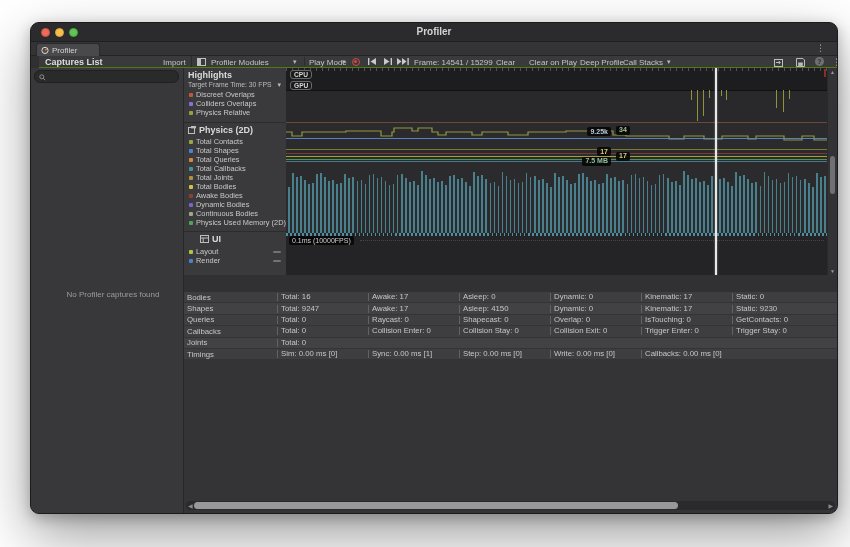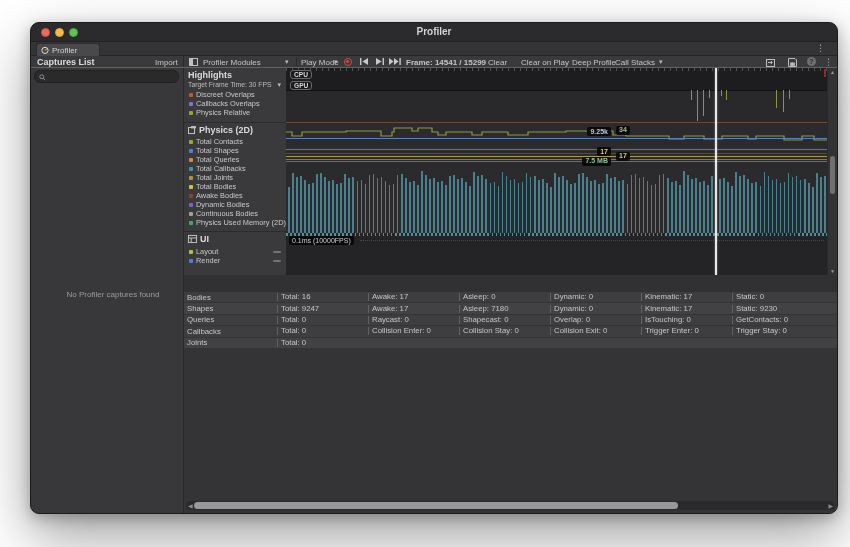--- a/index.html
+++ b/index.html
@@ -12,21 +12,21 @@
   #titlebar{position:absolute;left:0;top:0;right:0;height:18px;background:#2b2b2d;border-bottom:1px solid #202022;}
   .light{position:absolute;top:4.5px;width:9px;height:9px;border-radius:50%;}
   #window-title{position:absolute;left:0;right:0;top:3px;text-align:center;font-size:10px;font-weight:bold;color:#d2d2d2;}
   
   #tabbar{position:absolute;left:0;top:19px;right:0;height:13px;background:#343436;border-bottom:1px solid #242426;}
   #tab{position:absolute;left:5px;top:1px;height:12px;width:54px;background:#49494b;border-radius:3px 3px 0 0;
     border:1px solid #2a2a2c;border-bottom:none;display:flex;align-items:center;gap:3px;padding:0 4px;}
   #tab .lbl{font-size:8px;color:#d2d2d2;}
   #tabbar .kebab{position:absolute;right:12px;top:1px;color:#b5b5b5;font-size:9px;}
   
-  #toolbar{position:absolute;left:0;top:33px;right:0;height:11px;background:#3a3a3c;border-bottom:4px solid #4d7c0f;
+  #toolbar{position:absolute;left:8px;top:33px;right:0;height:11px;background:#3a3a3c;border-bottom:4px solid #4d7c0f;
     font-size:8px;color:#c4c4c4;}
   #toolbar .t{position:absolute;top:1.5px;white-space:nowrap;}
   #tb-left{position:absolute;left:0;top:0;bottom:0;width:152px;border-right:1px solid #2a2a2c;background:#3a3a3c;}
   .caret{color:#b8b8b8;font-size:7px;}
   .vsep{position:absolute;top:1px;bottom:1px;width:1px;background:#2c2c2e;}
   
   #region{position:absolute;left:153px;top:45px;right:0;bottom:0;background:#313133;}
   
   #captures{position:absolute;left:0;top:45px;width:152px;bottom:0;background:#38383a;border-right:1px solid #28282a;}
   #search{position:absolute;left:3px;right:4px;top:2px;height:11px;background:#2a2a2a;border:1px solid #202020;
@@ -132,21 +132,21 @@
     </svg>
     <svg class="abs" style="left:344px;top:2px;" width="9" height="7" viewBox="0 0 9 7">
       <path d="M1,0 L1,7 L6.5,3.5 Z" fill="#c9c9c9"></path>
         <rect x="7.6" y="0" width="1.4" height="7" fill="#c9c9c9"></rect>
     </svg>
     <svg class="abs" style="left:358px;top:2px;" width="12" height="7" viewBox="0 0 12 7">
       <path d="M0,0 L0,7 L4.5,3.5 Z" fill="#c9c9c9"></path>
         <path d="M5,0 L5,7 L9.5,3.5 Z" fill="#c9c9c9"></path>
         <rect x="10.4" y="0" width="1.4" height="7" fill="#c9c9c9"></rect>
     </svg>
-    <span class="t" style="left:375px;font-weight:bold;">Frame: 14541 / 15299</span>
+    <span class="t" style="left:375px;">Frame: 14541 / 15299</span>
     <span class="t" style="left:457px;">Clear</span>
     <span class="t" style="left:490px;">Clear on Play</span>
     <span class="t" style="left:541px;">Deep Profile</span>
     <span class="t" style="left:584px;">Call Stacks</span>
     <span class="t caret" style="left:628px;">▾</span>
     <svg class="abs" style="left:735px;top:1.5px;" width="9" height="9" viewBox="0 0 9 9">
       <rect x="0.5" y="1.5" width="8" height="7" fill="none" stroke="#bdbdbd"></rect>
       <path d="M2,4.5 L6,4.5 M4.8,3 L6.3,4.5 L4.8,6" stroke="#bdbdbd" fill="none"></path>
     </svg>
     <svg class="abs" style="left:757px;top:1.5px;" width="9" height="9" viewBox="0 0 9 9">
@@ -178,21 +178,21 @@
         <span>Target Frame Time: 30 FPS</span>
         <span class="caret" style="position:absolute;right:5px;top:0;">▾</span>
       </div>
       <div id="legend-highlights" style="margin-top:2px;">
           <div class="legend-row">
             <span class="swatch" style="background: rgb(194, 86, 61);"></span>
             <span class="legend-label">Discreet Overlaps</span>
           </div>
           <div class="legend-row">
             <span class="swatch" style="background: rgb(138, 111, 216);"></span>
-            <span class="legend-label">Callbacks Overlaps</span>
+            <span class="legend-label">Colliders Overlaps</span>
           </div>
           <div class="legend-row">
             <span class="swatch" style="background: rgb(154, 159, 60);"></span>
             <span class="legend-label">Physics Relative</span>
           </div>
         </div>
       <div class="sect-line" style="top:54px;"></div>
       <div class="mod-header" style="position:absolute;left:0;top:57px;">
         <svg width="8" height="8" viewBox="0 0 8 8">
           <rect x="0.5" y="1.5" width="6" height="6" fill="none" stroke="#bdbdbd"></rect>
@@ -236,21 +236,21 @@
           <div class="legend-row">
             <span class="swatch" style="background: rgb(159, 165, 143);"></span>
             <span class="legend-label">Continuous Bodies</span>
           </div>
           <div class="legend-row">
             <span class="swatch" style="background: rgb(77, 164, 87);"></span>
             <span class="legend-label">Physics Used Memory (2D)</span>
           </div>
         </div>
       <div class="sect-line" style="top:163px;"></div>
-      <div class="mod-header" style="position:absolute;left:0;top:166px;">
+      <div class="mod-header" style="position:absolute;left:12px;top:166px;">
         <svg width="9" height="8" viewBox="0 0 9 8">
           <rect x="0.5" y="0.5" width="8" height="7" fill="none" stroke="#bdbdbd"></rect>
           <line x1="1" y1="3" x2="8" y2="3" stroke="#bdbdbd"></line>
           <line x1="3.2" y1="3" x2="3.2" y2="7" stroke="#bdbdbd"></line>
         </svg>
         <span>UI</span>
       </div>
       <div id="legend-ui" style="position:absolute;left:0;top:179px;right:0;">
           <div class="legend-row">
             <span class="swatch" style="background: rgb(179, 194, 69);"></span>
@@ -467,21 +467,21 @@
             <div class="tcell">Awake: 17</div>
             <div class="tcell">Asleep: 0</div>
             <div class="tcell">Dynamic: 0</div>
             <div class="tcell">Kinematic: 17</div>
             <div class="tcell">Static: 0</div>
           </div>
           <div class="trow">
             <div class="tlabel">Shapes</div>
             <div class="tcell">Total: 9247</div>
             <div class="tcell">Awake: 17</div>
-            <div class="tcell">Asleep: 7180</div>
+            <div class="tcell">Asleep: 4150</div>
             <div class="tcell">Dynamic: 0</div>
             <div class="tcell">Kinematic: 17</div>
             <div class="tcell">Static: 9230</div>
           </div>
           <div class="trow alt">
             <div class="tlabel">Queries</div>
             <div class="tcell">Total: 0</div>
             <div class="tcell">Raycast: 0</div>
             <div class="tcell">Shapecast: 0</div>
             <div class="tcell">Overlap: 0</div>
@@ -494,20 +494,28 @@
             <div class="tcell">Collision Enter: 0</div>
             <div class="tcell">Collision Stay: 0</div>
             <div class="tcell">Collision Exit: 0</div>
             <div class="tcell">Trigger Enter: 0</div>
             <div class="tcell">Trigger Stay: 0</div>
           </div>
           <div class="trow">
             <div class="tlabel">Joints</div>
             <div class="tcell">Total: 0</div>
           </div>
+          <div class="trow alt">
+            <div class="tlabel">Timings</div>
+            <div class="tcell">Sim: 0.00 ms [0]</div>
+            <div class="tcell">Sync: 0.00 ms [1]</div>
+            <div class="tcell">Step: 0.00 ms [0]</div>
+            <div class="tcell">Write: 0.00 ms [0]</div>
+            <div class="tcell">Callbacks: 0.00 ms [0]</div>
+          </div>
         </div>
     </div>
 
     <div id="hscroll">
       <div class="arr" style="left:2px;">◀</div>
       <div class="thumb"></div>
       <div class="arr" style="right:2px;">▶</div>
     </div>
   </div>
 </div>

